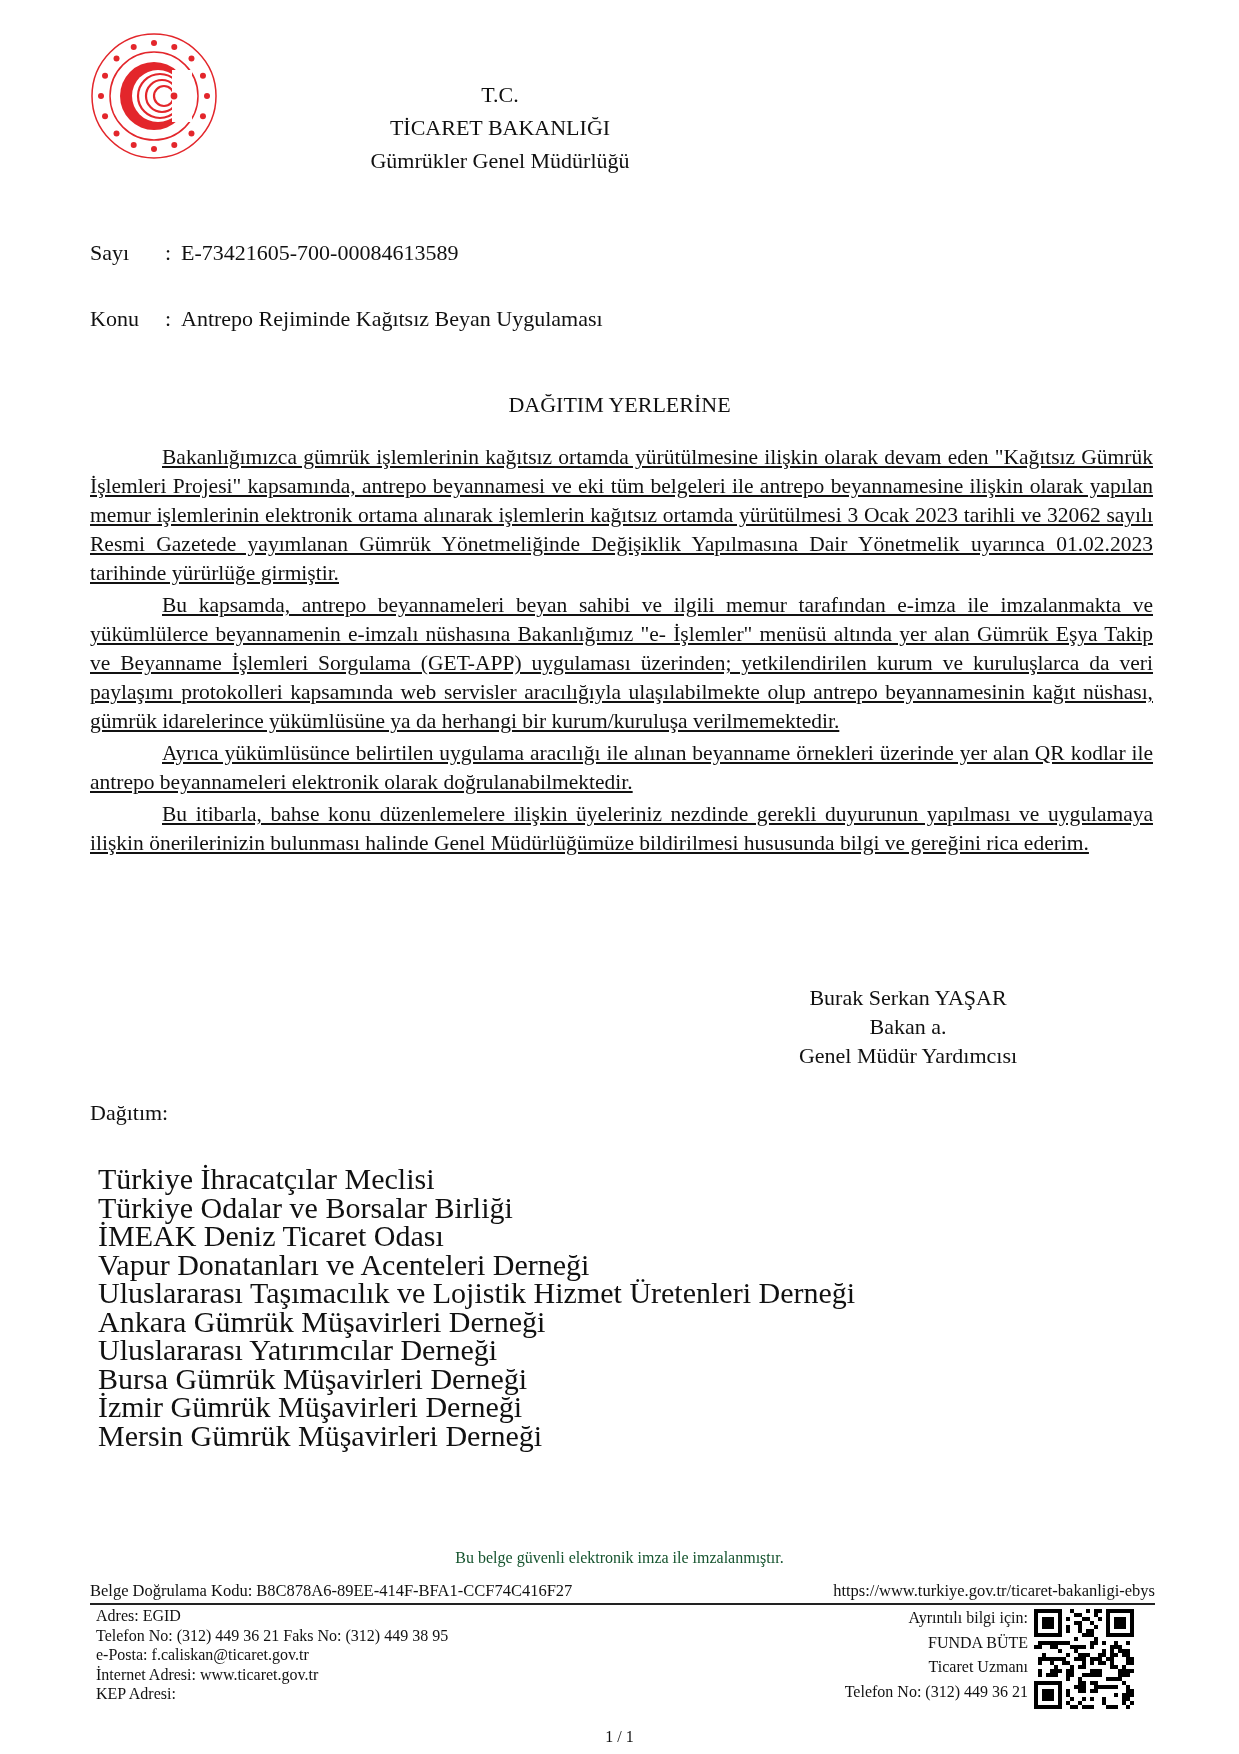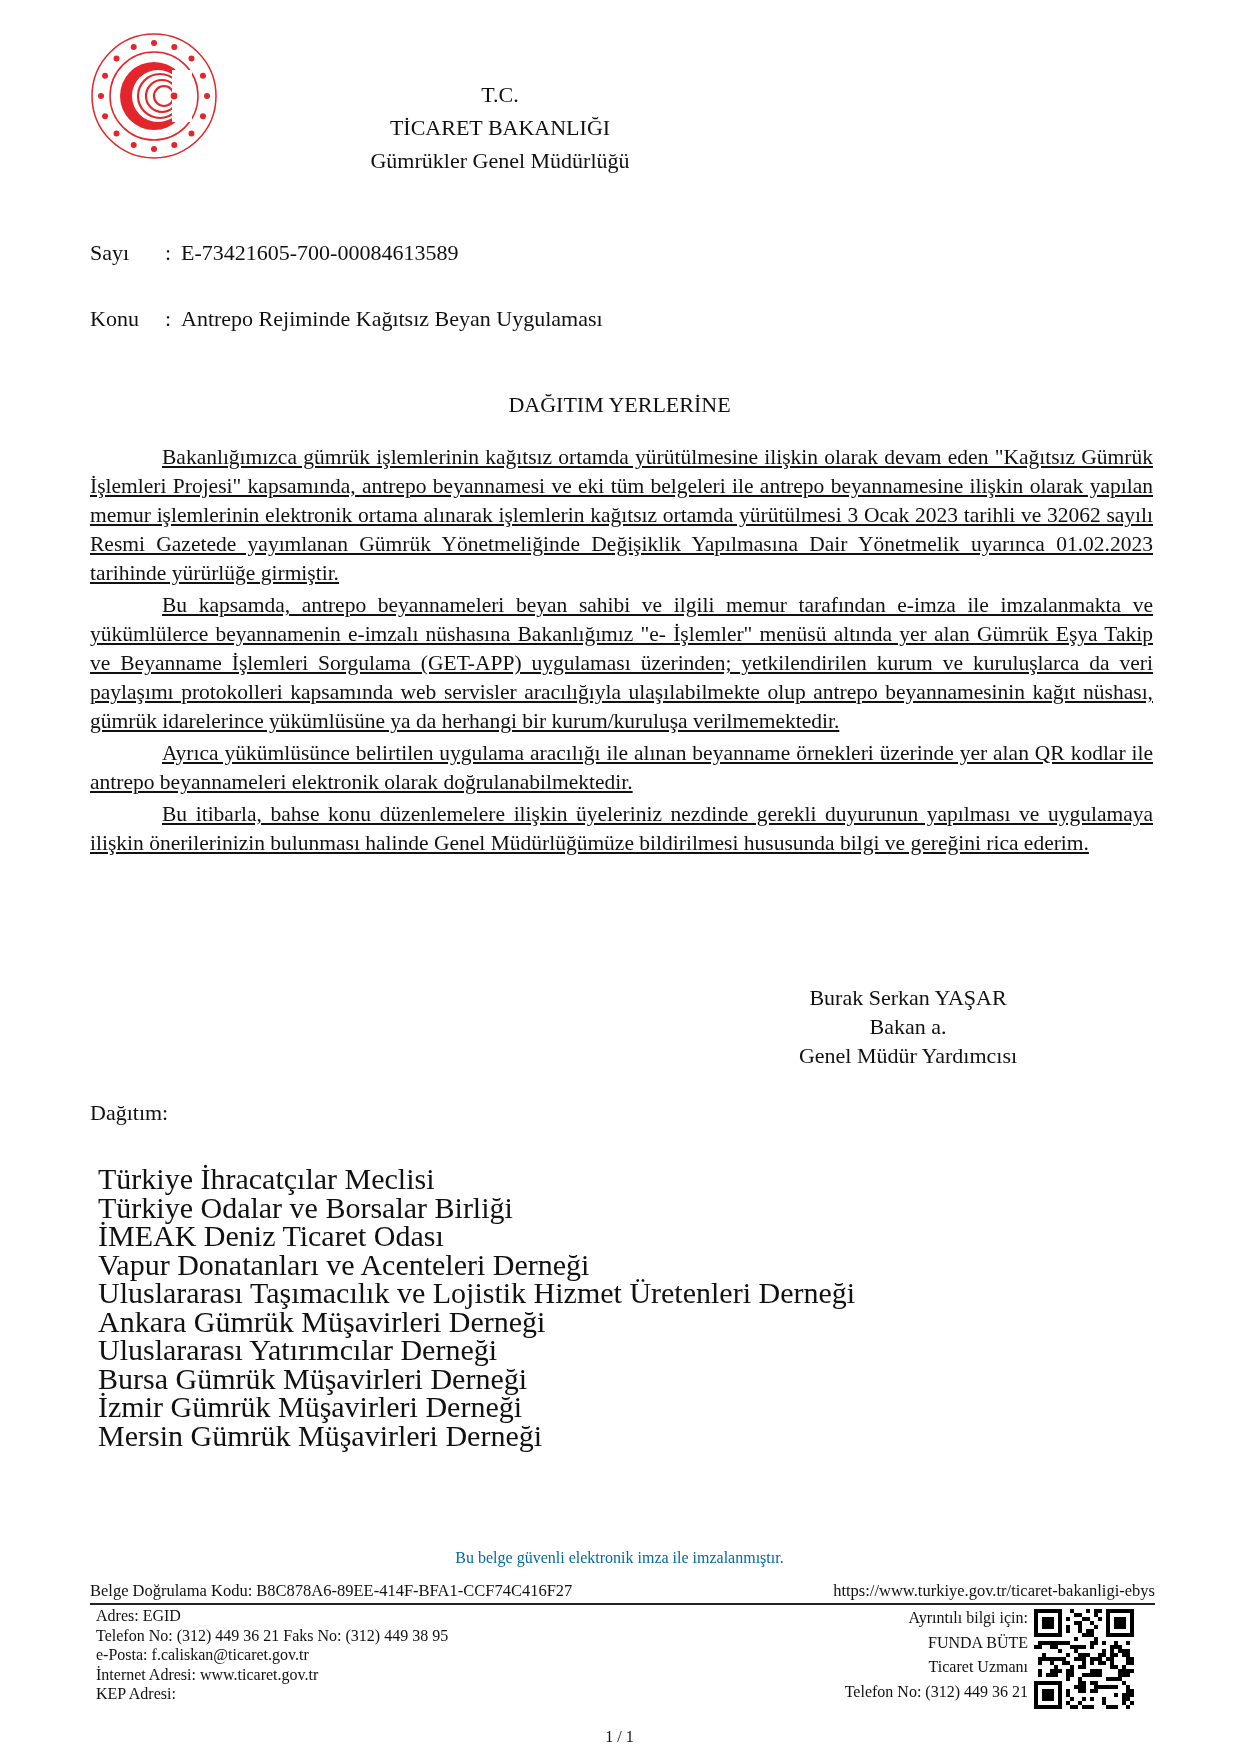--- a/index.html
+++ b/index.html
@@ -16,21 +16,21 @@
   .meta-row .lbl { display: inline-block; width: 75px; }
   .meta-row .colon { display: inline-block; width: 16px; }
   #row-sayi { top: 240px; }
   #row-konu { top: 282px; margin-top: 24px; }
   #dist-title { top: 380px; left: 0; width: 1239px; text-align: center; font-size: 22px; margin-top: 12px; }
   #body-text { left: 90px; top: 443px; width: 1063px; font-size: 21.5px; line-height: 29px; text-decoration: underline; }
   #body-text p { margin: 0 0 3px 0; text-align: justify; text-indent: 72px; }
   #signature { left: 760px; top: 983px; width: 296px; text-align: center; font-size: 22px; line-height: 29px; }
   #dist-label { left: 90px; top: 1100px; font-size: 22px; }
   #dist-list { left: 90px; top: 1157px; font-size: 30px; line-height: 28.5px; margin: 8px; padding: 0; list-style: none; }
-  #esign { top: 1549px; left: 0; width: 1239px; text-align: center; font-size: 16px; color: #0369a1; }
+  #esign { top: 1549px; left: 0; width: 1239px; text-align: center; font-size: 16px; color: #14532d; }
   #verify-row { left: 90px; top: 1581px; width: 1065px; font-size: 16.5px; }
   #verify-url { position: absolute; right: 0; top: 0; }
   #footer-rule { left: 90px; top: 1603px; width: 1065px; height: 0; border-top: 2px solid #222; }
   #contact { left: 90px; top: 1606px; font-size: 16px; line-height: 19.5px; margin-left: 6px; }
   #contact-right { left: 800px; top: 1606px; width: 228px; text-align: right; font-size: 16px; line-height: 24.5px; }
   #qr { left: 1034px; top: 1609px; width: 100px; height: 100px; }
   #page-num { top: 1728px; left: 0; width: 1239px; text-align: center; font-size: 16px; }
 </style>
 </head>
 <body>

